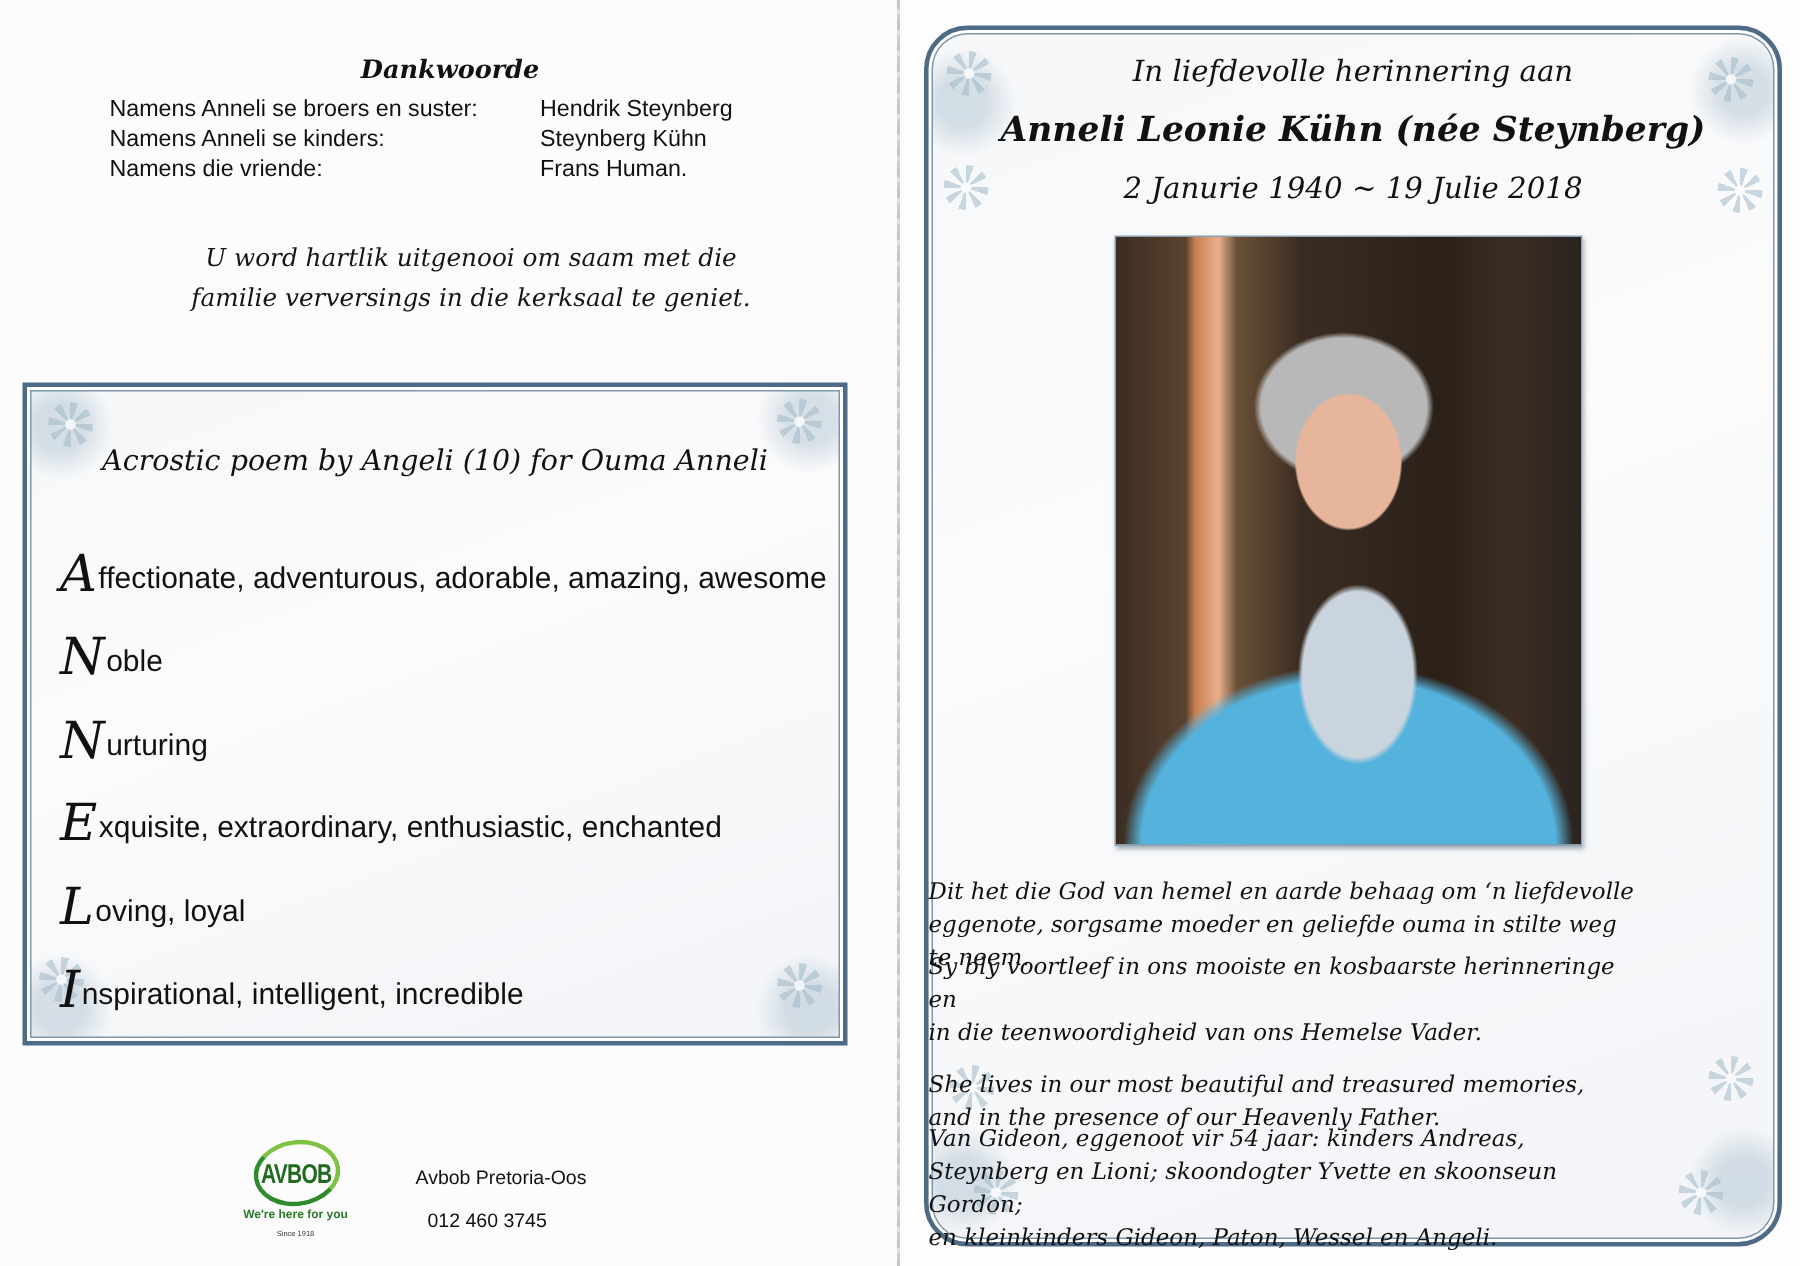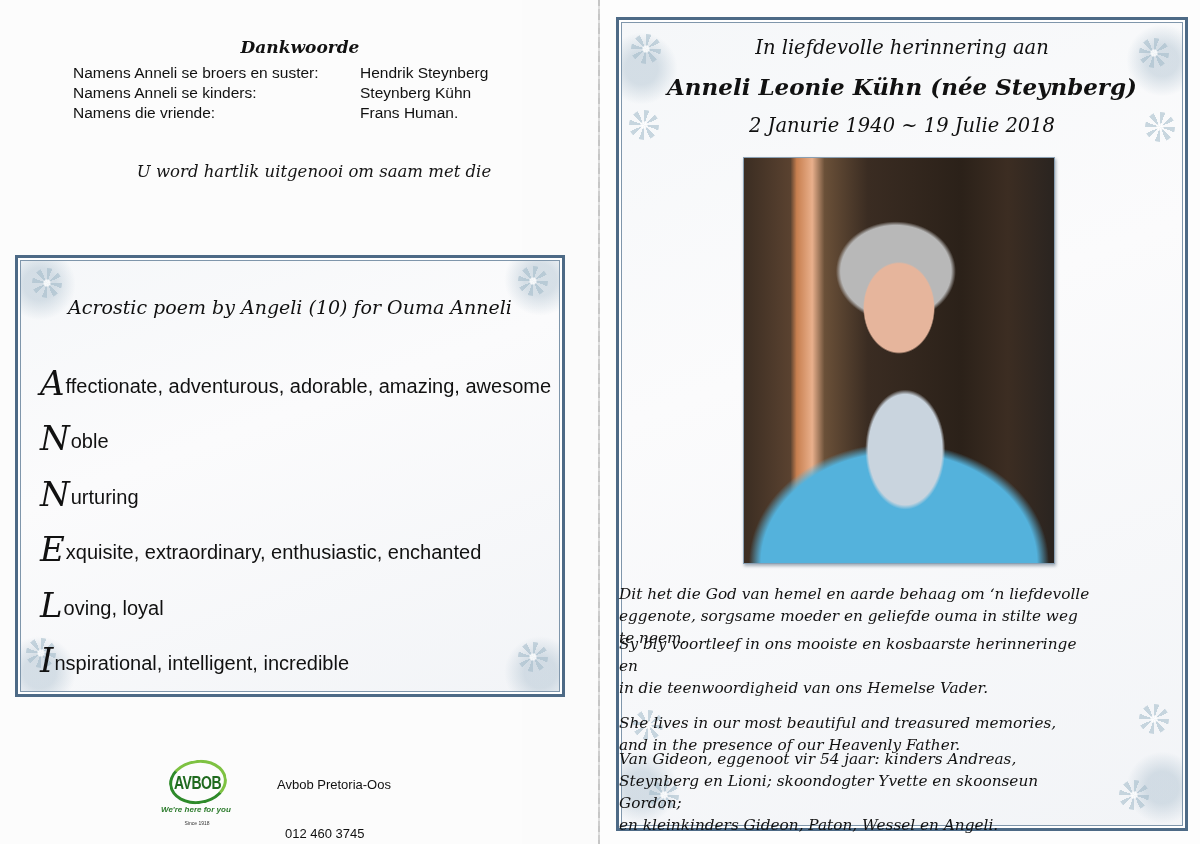--- a/index.html
+++ b/index.html
@@ -68,24 +68,24 @@
 
   
   .avbob-logo { position:absolute; left:161px; top:760px; width:72px; height:66px; }
   .avbob-oval {
     position:absolute; left:8px; top:0; width:52px; height:38px; border-radius:50%;
     border:3px solid #2e8a2a; border-right-color:#7ec242; border-top-color:#7ec242;
     display:flex; align-items:center; justify-content:center;
     font-weight:bold; font-size:14px; color:#1f6a1e; letter-spacing:-0.5px; transform:rotate(-8deg);
   }
   .avbob-oval span { transform:rotate(8deg) scaleY(1.3); display:inline-block; }
-  .avbob-tag { position:absolute; left:0; top:45px; width:72px; font-size:8px; font-style:italic; font-weight:bold; color:#2a7a2a; }
+  .avbob-tag { position:absolute; left:0; top:45px; width:72px; text-align:center; font-size:8px; font-weight:bold; color:#2a7a2a; }
   .avbob-since { position:absolute; left:0; top:60px; width:72px; text-align:center; font-size:5px; color:#333; }
   .branch-name { position:absolute; left:277px; top:777px; font-size:13px; }
-  .branch-phone { position:absolute; left:285px; top:806px; font-size:13px;margin-top:20px; }
+  .branch-phone { position:absolute; left:285px; top:806px; font-size:13px; }
 
   
   .mem-intro { position:absolute; left:0; width:566px; top:16px; text-align:center; font-size:19.5px; }
   .mem-name { position:absolute; left:0; width:566px; top:53px; text-align:center; font-size:23px; font-weight:bold; }
   .mem-dates { position:absolute; left:0; width:566px; top:94px; text-align:center; font-size:19.5px; }
   .photo {
     position:absolute; left:124px; top:137px; width:310px; height:405px;
     border:1px solid #8aa0b3;
     box-shadow:1px 2px 3px rgba(80,100,120,.5);
     background:
@@ -113,20 +113,21 @@
       <span>Steynberg Kühn</span>
     </div>
     <div class="dank-row">
       <span class="dank-label">Namens die vriende:</span>
       <span>Frans Human.</span>
     </div>
   </div>
 
   <div class="invite script">
     <div>U word hartlik uitgenooi om saam met die</div>
+    <div>familie verversings in die kerksaal te geniet.</div>
   </div>
 
   <div class="frame poem-frame">
     <div class="flower" style="left:14px;top:10px"></div>
     <div class="flower" style="left:500px;top:8px"></div>
     <div class="flower" style="left:8px;top:380px"></div>
     <div class="flower" style="left:500px;top:384px"></div>
     <div class="poem-title script">Acrostic poem by Angeli (10) for Ouma Anneli</div>
     <div class="poem-lines">
       <div class="poem-line">
@@ -163,21 +164,21 @@
     <div class="avbob-tag">We're here for you</div>
     <div class="avbob-since">Since 1918</div>
   </div>
   <div class="branch-name">Avbob Pretoria-Oos</div>
   <div class="branch-phone">012 460 3745</div>
 </div>
 
 <div class="fold"></div>
 
 <div class="page right-page">
-  <div class="frame memorial-frame" style="left:16px;">
+  <div class="frame memorial-frame" style="left:16px;border-radius:29px;">
     <div class="flower" style="left:12px;top:14px"></div>
     <div class="flower" style="left:520px;top:18px"></div>
     <div class="flower" style="left:10px;top:90px"></div>
     <div class="flower" style="left:526px;top:92px"></div>
     <div class="flower" style="left:14px;top:690px"></div>
     <div class="flower" style="left:520px;top:684px"></div>
     <div class="flower" style="left:30px;top:760px"></div>
     <div class="flower" style="left:500px;top:760px"></div>
 
     <div class="mem-intro script">In liefdevolle herinnering aan</div>

